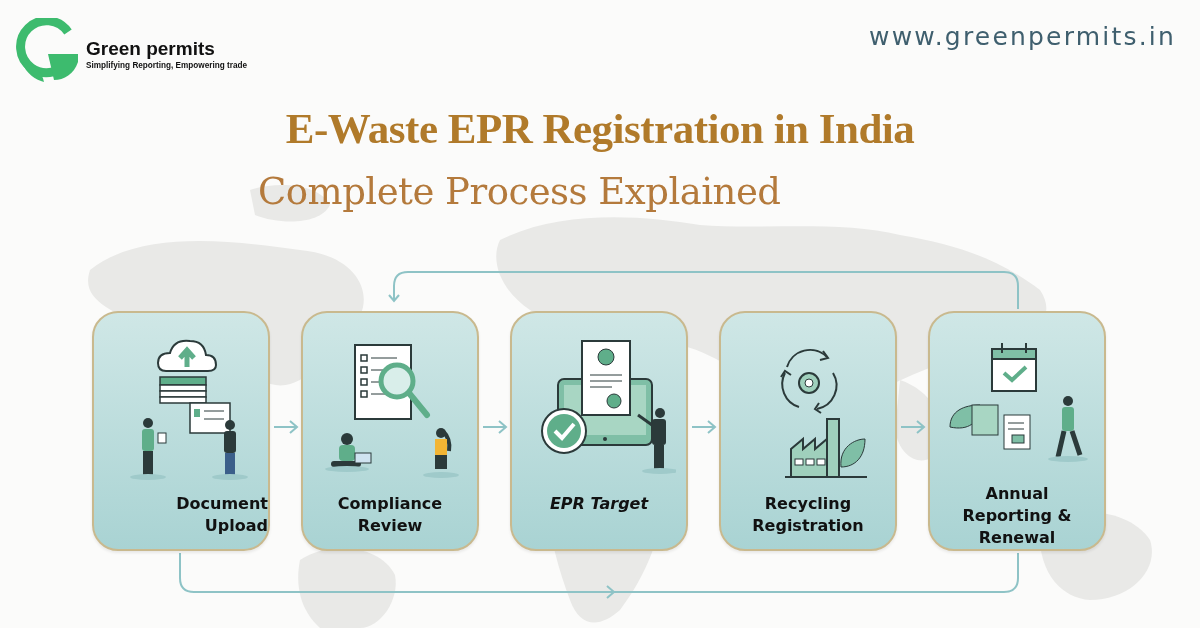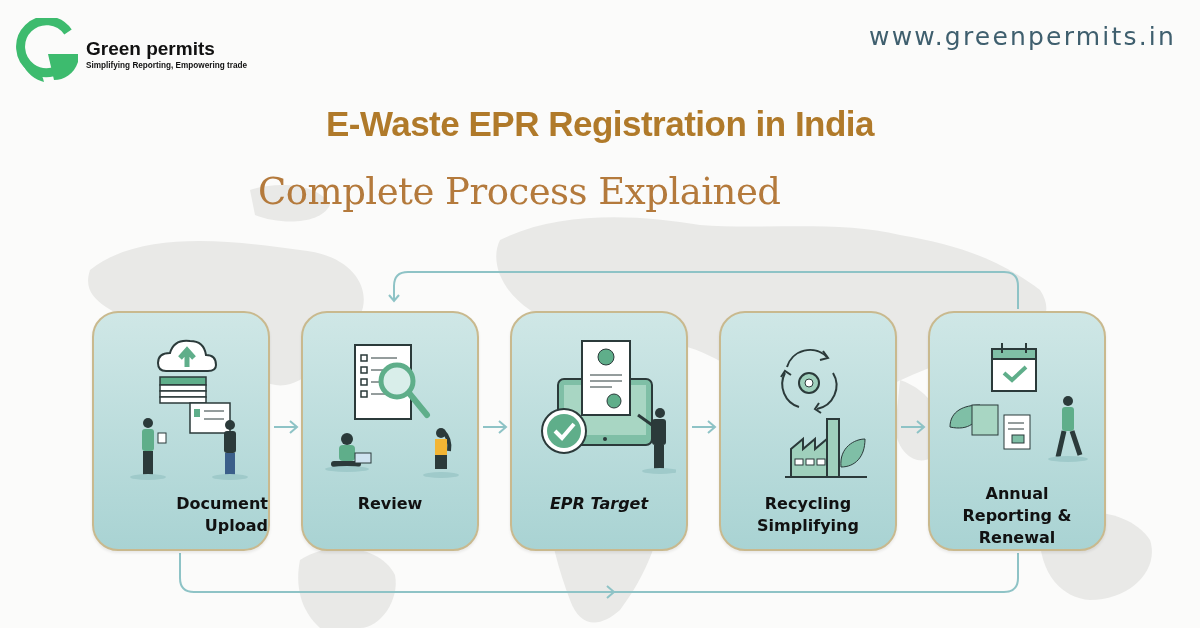--- a/index.html
+++ b/index.html
@@ -3,21 +3,21 @@
 <meta charset="utf-8">
 <style>
   html,body{margin:0;padding:0;}
   body{width:1200px;height:628px;overflow:hidden;background:#fbfbfa;position:relative;font-family:"Liberation Sans",sans-serif;}
   .map{position:absolute;left:0;top:0;width:1200px;height:628px;}
   .logo{position:absolute;left:16px;top:18px;width:260px;height:66px;}
   .logo svg{position:absolute;left:0;top:0;}
   .brand-name{position:absolute;left:70px;top:20px;font-weight:bold;font-size:19px;color:#111;font-family:"Liberation Sans",sans-serif;}
   .brand-tag{position:absolute;left:70px;top:43px;font-weight:bold;font-size:8.2px;color:#111;}
   .url{position:absolute;right:24px;top:22px;font-size:25px;letter-spacing:2.2px;color:#3f5f6e;font-family:"DejaVu Sans",sans-serif;}
-  .title{position:absolute;left:0;width:1200px;top:104px;text-align:center;font-family:Liberation Sans, sans-serif;font-weight:bold;font-size:35px;color:#b07a2a;letter-spacing:-0.5px;}
+  .title{position:absolute;left:0;width:1200px;top:104px;text-align:center;font-family:Liberation Serif, serif;font-weight:bold;font-size:43px;color:#b07a2a;letter-spacing:-0.5px;}
   .subtitle{position:absolute;left:258px;top:170px;font-family:"DejaVu Serif",serif;font-size:37px;color:#b47a3c;letter-spacing:-0.5px;}
   .card{position:absolute;top:311px;width:178px;height:240px;border-radius:26px;border:2.5px solid #c9b98e;background:linear-gradient(180deg,#cfe7e6 0%,#a9d3d3 100%);box-sizing:border-box;box-shadow:0 2px 3px rgba(0,0,0,0.08);}
   .card-label{position:absolute;left:0;right:0;text-align:center;font-weight:bold;font-size:16px;line-height:22px;color:#111;font-family:"DejaVu Sans",sans-serif;}
   .card svg{position:absolute;left:14px;top:14px;}
   .flow{position:absolute;left:0;top:0;pointer-events:none;}
 </style>
 </head>
 <body>
 
 <svg class="map" width="1200" height="628" viewBox="0 0 1200 628">
@@ -113,20 +113,21 @@
       <rect x="14" y="134" width="30" height="6" rx="3" fill="#2b3a3a"></rect>
     <rect x="38" y="126" width="16" height="10" fill="#cfe3f0" stroke="#2b3a3a"></rect>
     <circle cx="124" cy="106" r="5" fill="#2b3a3a"></circle>
       <path d="M126 104 Q134 112 132 124" stroke="#2b3a3a" stroke-width="4" fill="none"></path>
       <rect x="118" y="112" width="12" height="16" fill="#f2b534"></rect>
       <rect x="118" y="128" width="12" height="14" fill="#2b3a3a"></rect>
     <ellipse cx="30" cy="142" rx="22" ry="3" fill="#9fcaca"></ellipse>
       <ellipse cx="124" cy="148" rx="18" ry="3" fill="#9fcaca"></ellipse>
   </svg>
   <div class="card-label" style="top:180px;">
+    <div>Compliance</div>
     <div>Review</div>
   </div>
 </div>
 
 <div class="card" style="left:510px;font-style:italic;">
   <svg width="150" height="160" viewBox="0 0 150 160">
     <rect x="32" y="52" width="94" height="66" rx="6" fill="#7fbfa6" stroke="#2b3a3a" stroke-width="2"></rect>
     <rect x="38" y="58" width="82" height="50" fill="#a8d6c3"></rect>
     <circle cx="79" cy="112" r="2" fill="#2b3a3a"></circle>
     <rect x="56" y="14" width="48" height="74" fill="#fff" stroke="#2b3a3a" stroke-width="2"></rect>
@@ -164,21 +165,21 @@
     <g fill="#fff" stroke="#2b3a3a">
         <rect x="60" y="132" width="8" height="6"></rect>
         <rect x="71" y="132" width="8" height="6"></rect>
         <rect x="82" y="132" width="8" height="6"></rect>
       </g>
     <path d="M106 140 C104 120 120 112 130 112 C130 130 120 140 106 140Z" fill="#7fbfa6" stroke="#2b3a3a"></path>
     <path d="M50 150 L132 150" stroke="#2b3a3a" stroke-width="2"></path>
   </svg>
   <div class="card-label" style="top:180px;">
     <div>Recycling</div>
-    <div>Simplifying</div>
+    <div>Registration</div>
   </div>
 </div>
 
 <div class="card" style="left:928px;">
   <svg width="150" height="160" viewBox="0 0 150 160">
     <rect x="48" y="22" width="44" height="42" fill="#fff" stroke="#2b3a3a" stroke-width="2"></rect>
     <rect x="48" y="22" width="44" height="10" fill="#7fbfa6" stroke="#2b3a3a" stroke-width="2"></rect>
     <path d="M58 16 L58 26 M82 16 L82 26" stroke="#2b3a3a" stroke-width="2"></path>
     <path d="M60 46 L68 53 L82 40" stroke="#5fae8a" stroke-width="4" fill="none"></path>
     <path d="M6 100 C6 84 20 78 36 78 C36 96 24 104 6 100Z" fill="#7fbfa6" stroke="#2b3a3a"></path>

